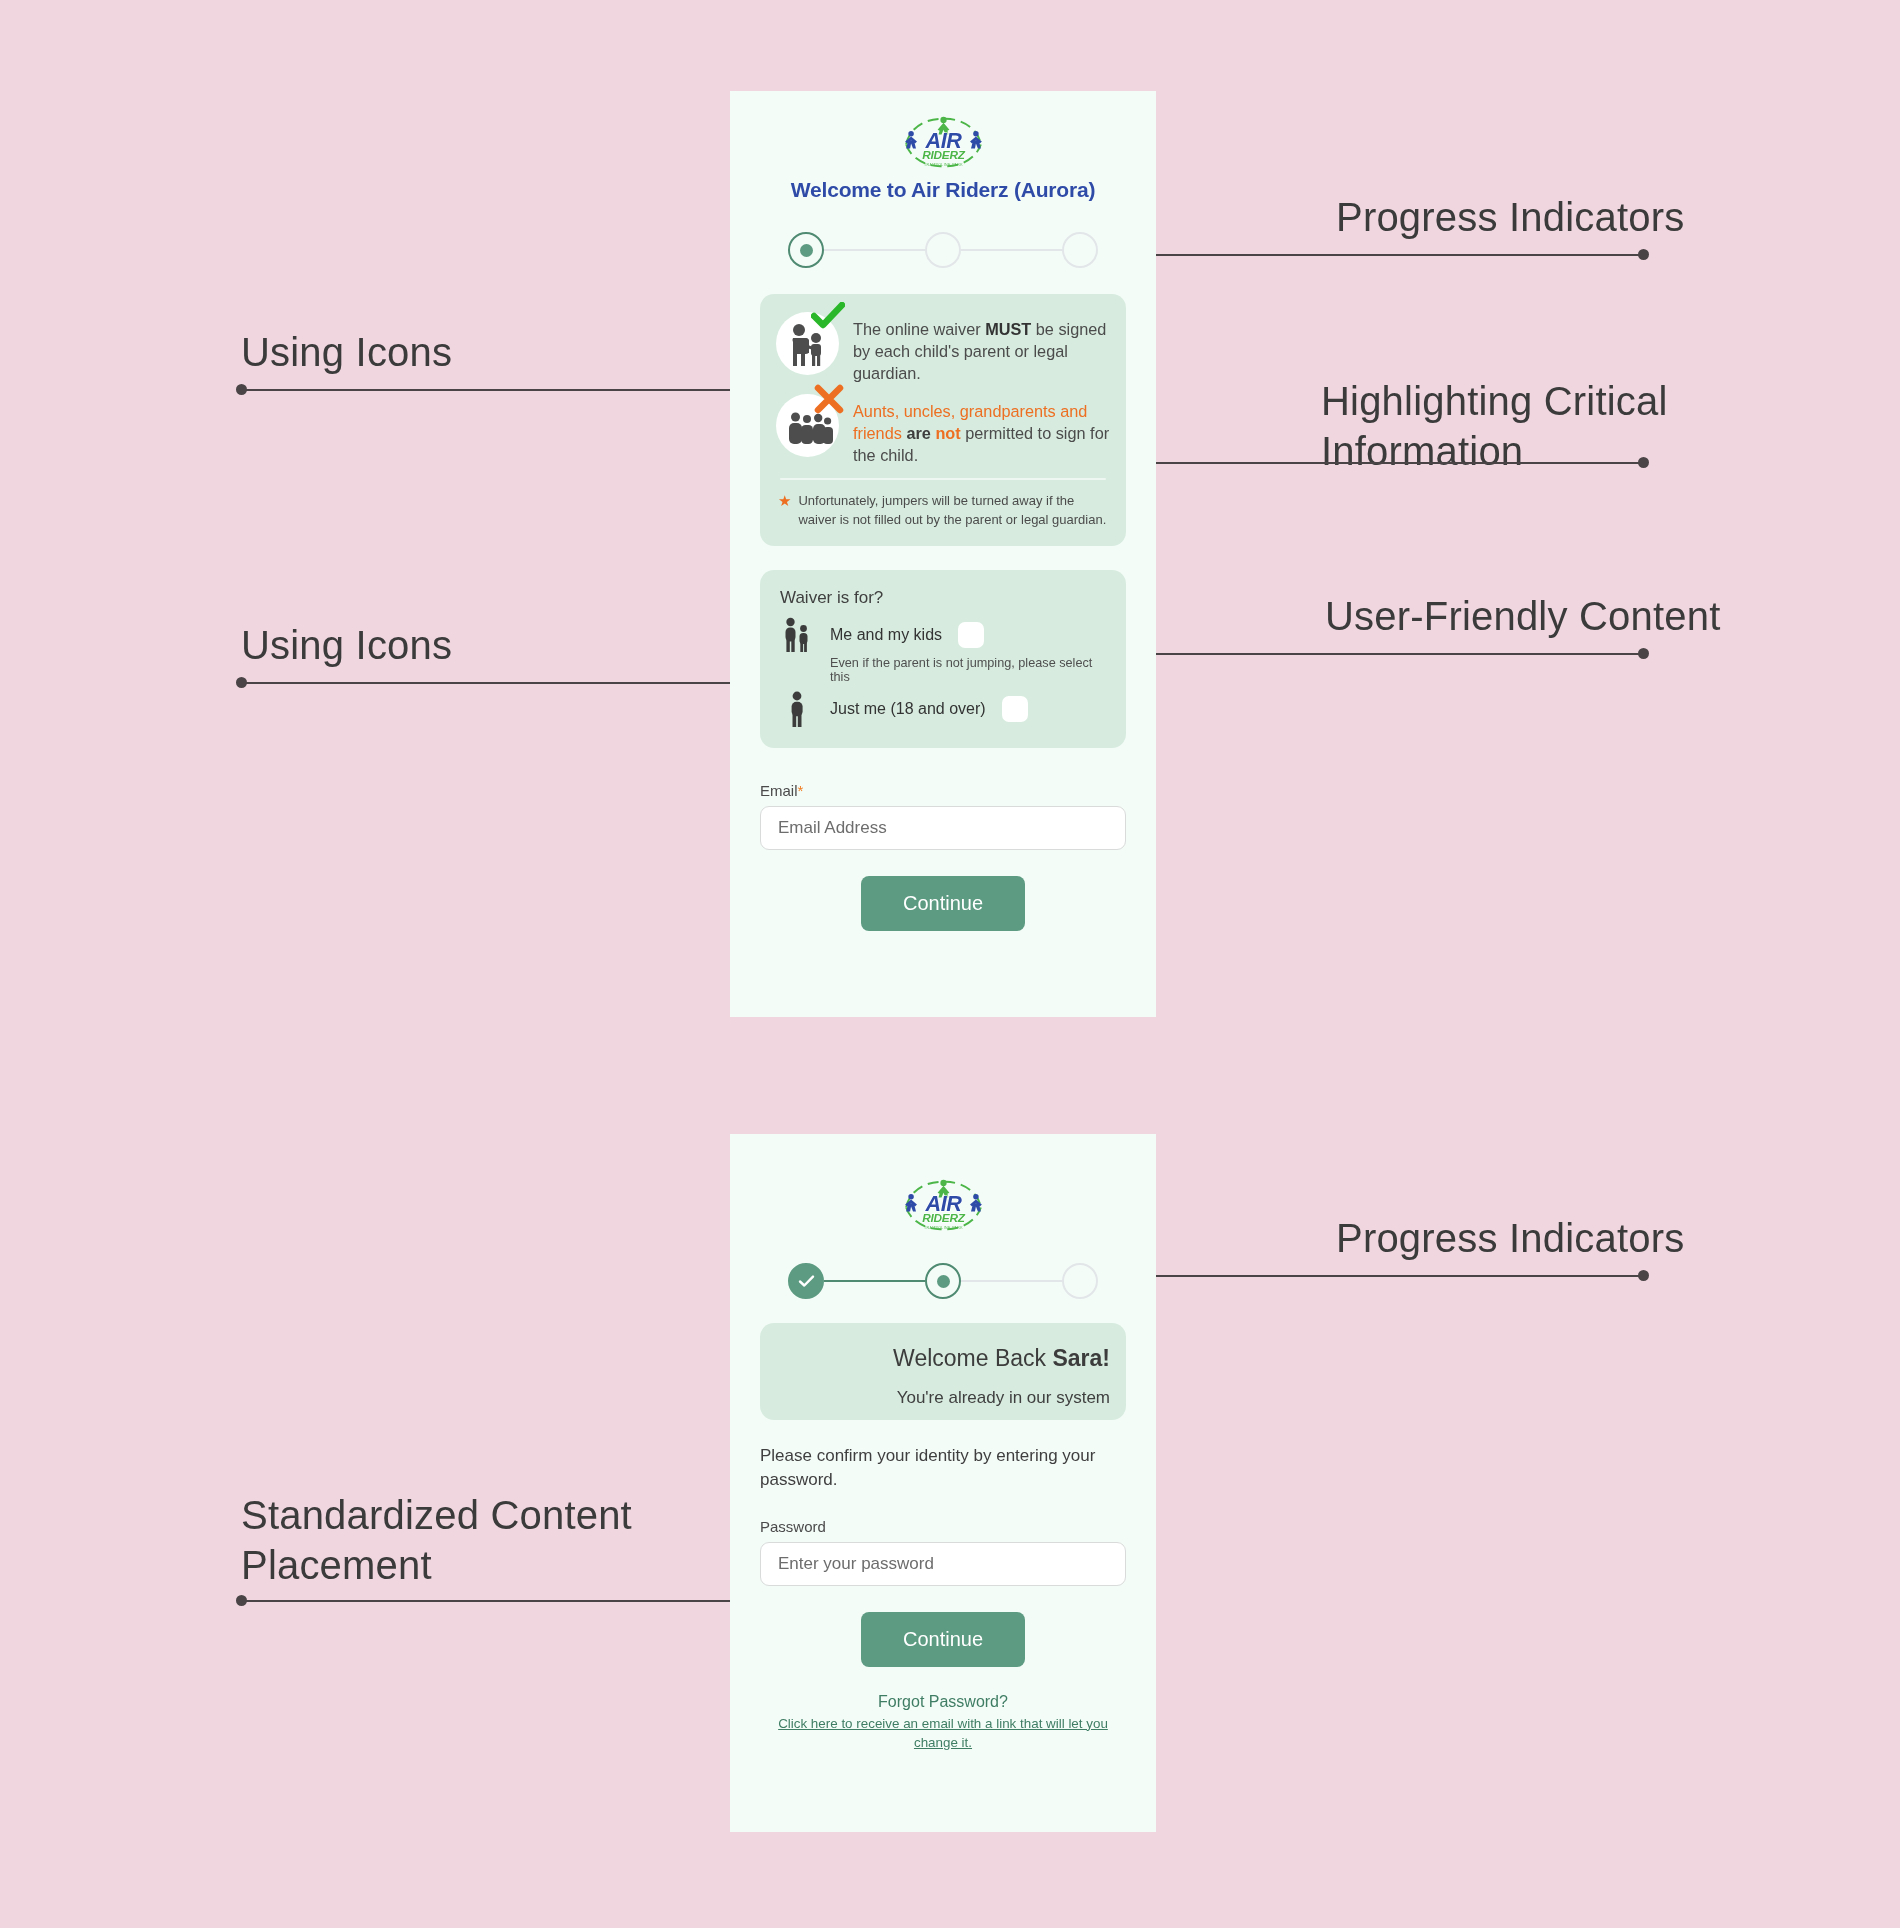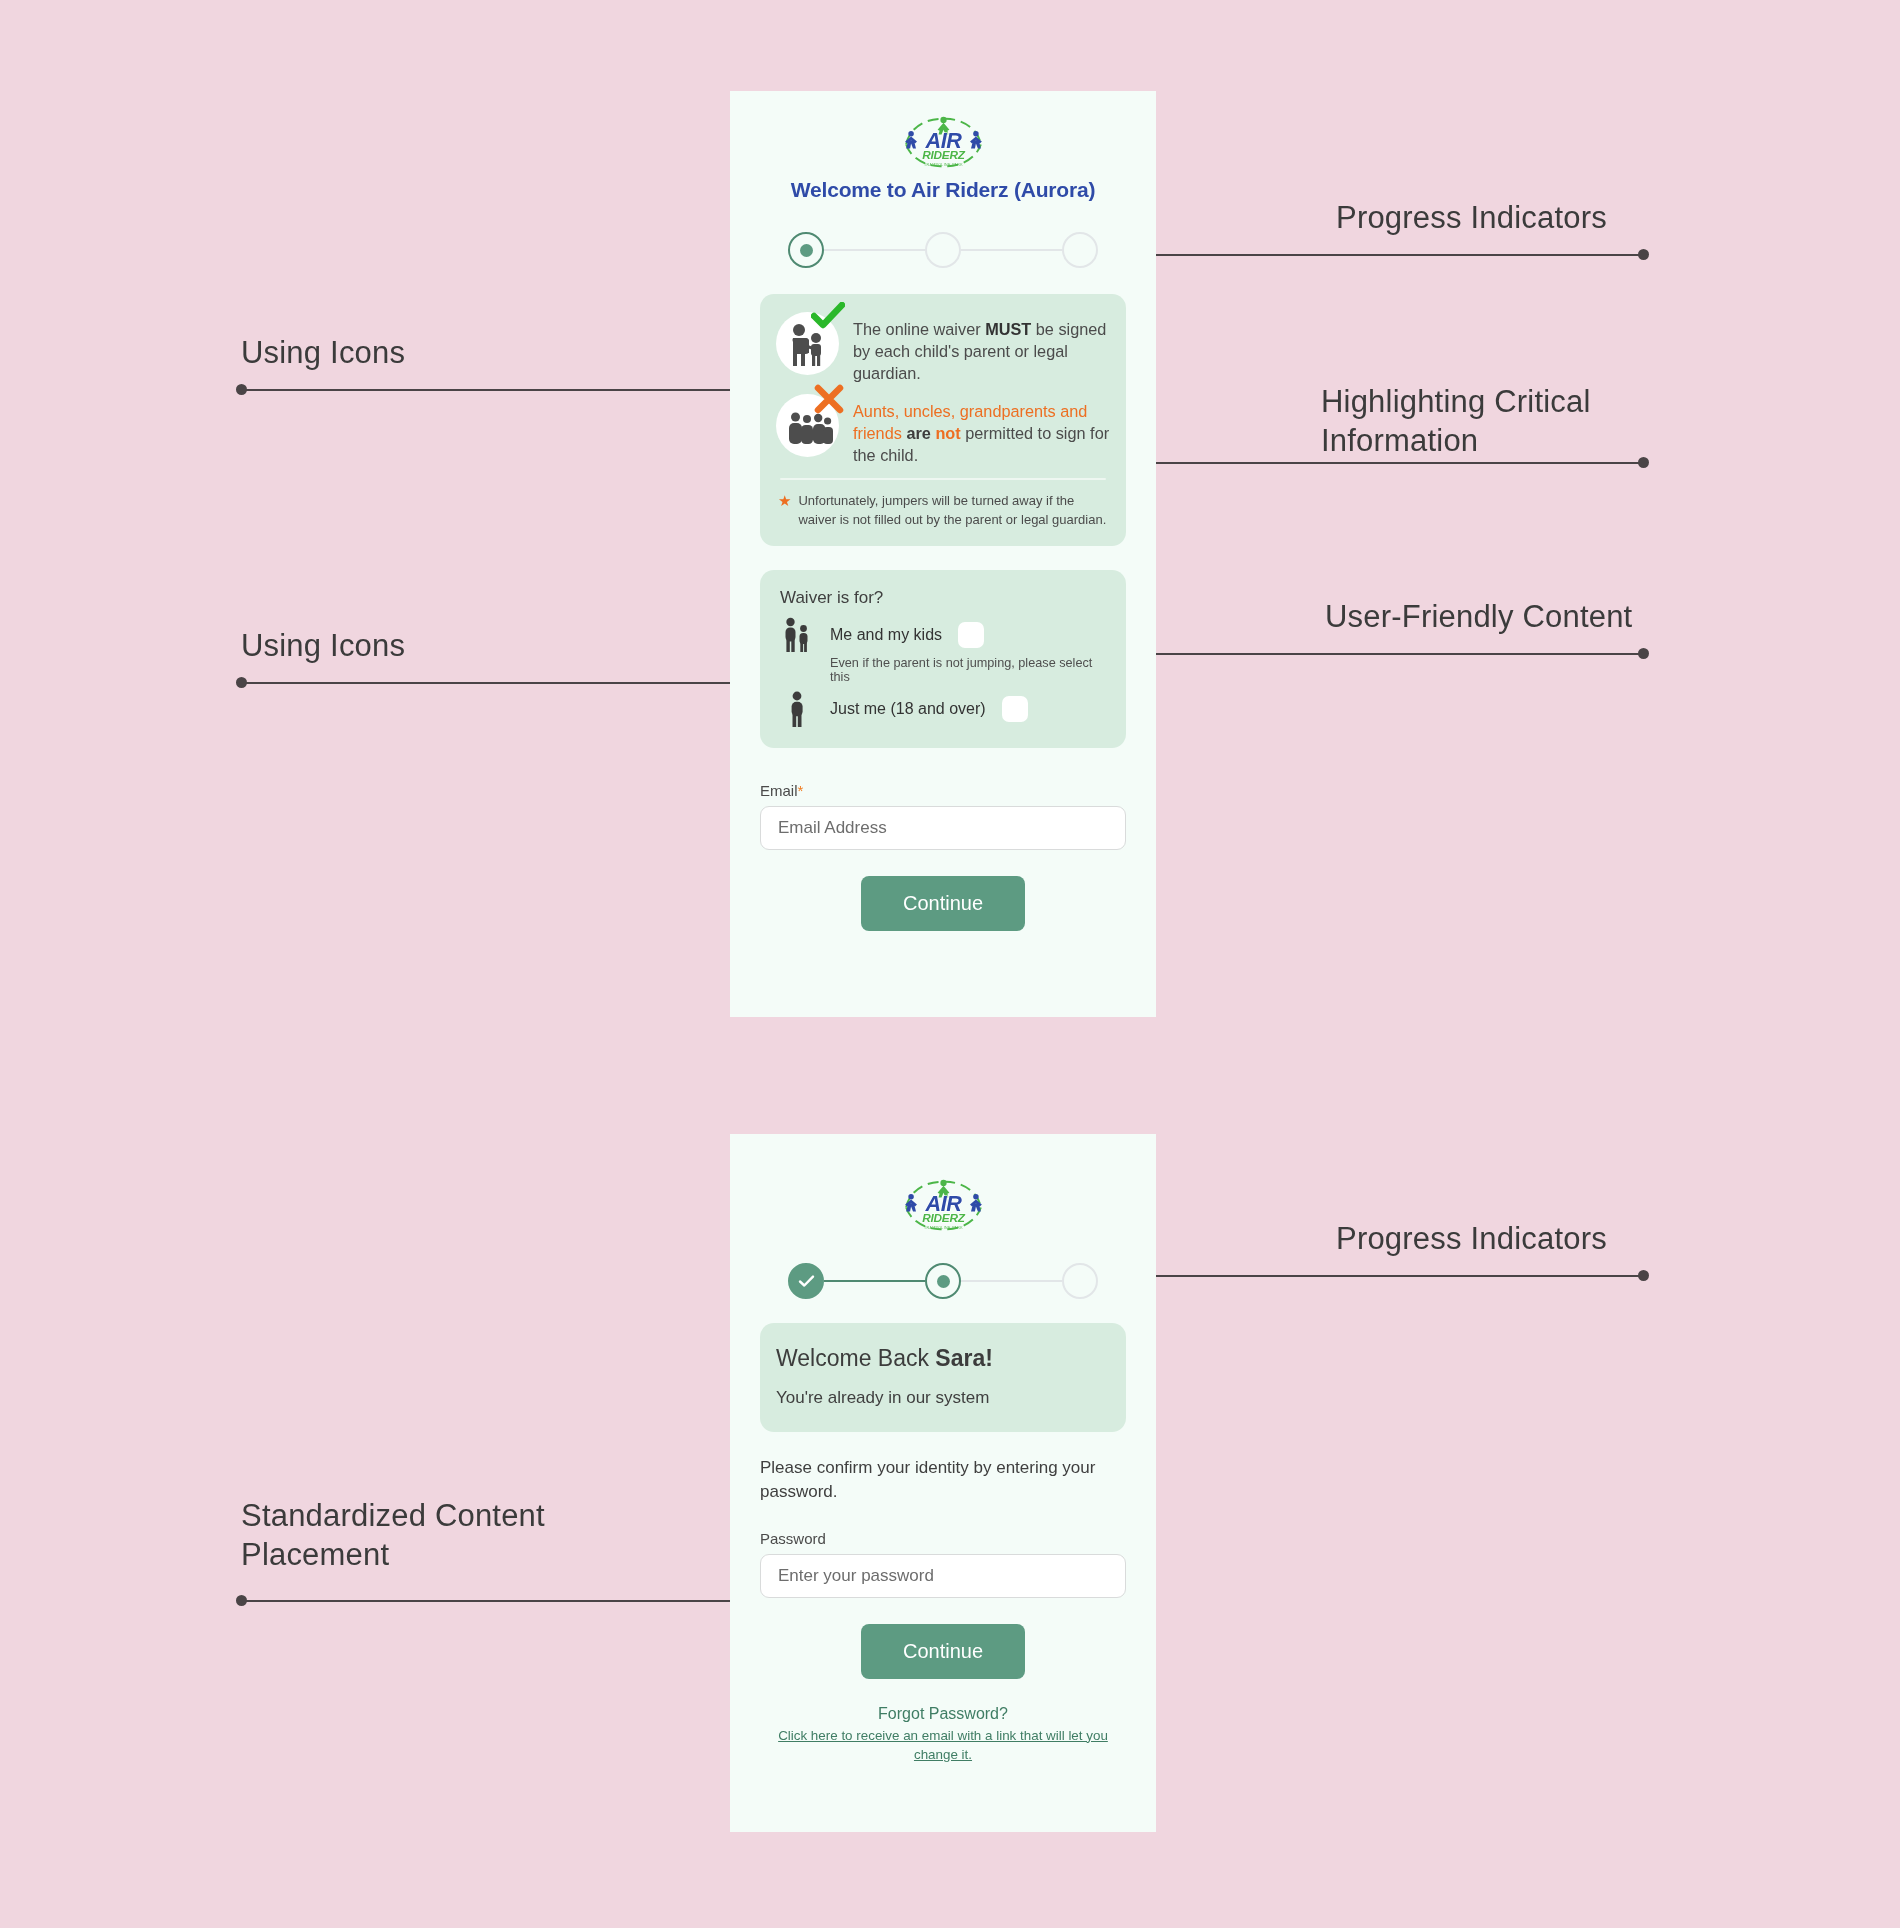--- a/index.html
+++ b/index.html
@@ -9,27 +9,26 @@
     height: 1929px;
     background: #f0d6df;
     font-family: "Liberation Sans", sans-serif;
     position: relative;
     overflow: hidden;
   }
 
   
   .anno-label {
     position: absolute;
-    font-size: 31px;
+    font-size: 40px;
     font-weight: 400;
     color: #3b3b3b;
     letter-spacing: 0.2px;
     line-height: 1.25;
     white-space: pre-line;
-    margin-top: 7px;
   }
   .leader {
     position: absolute;
     height: 2px;
     background: #4a4446;
   }
   .leader-dot {
     position: absolute;
     width: 11px;
     height: 11px;
@@ -221,23 +220,23 @@
     font-size: 20px;
     font-family: "Liberation Sans", sans-serif;
     padding: 16px 42px;
     cursor: pointer;
   }
 
   
   .welcome-card {
     background: #d7ecdf;
     border-radius: 14px;
-    padding: 22px 16px 24px 16px;
+    padding: 22px 16px 12px 16px;
     margin-top: 24px;
-    text-align: left;
+    text-align: right;
   }
   .welcome-head {
     font-size: 23px;
     color: #3c3c3c;
     font-weight: 400;
     margin-bottom: 16px;
   }
   .welcome-head b { font-weight: 700; }
   .welcome-sub {
     font-size: 17px;

